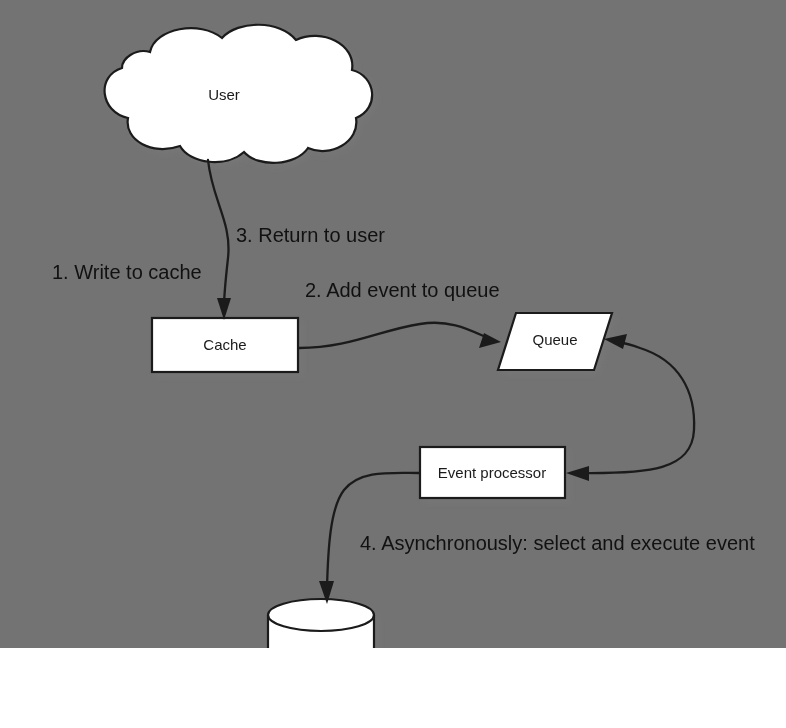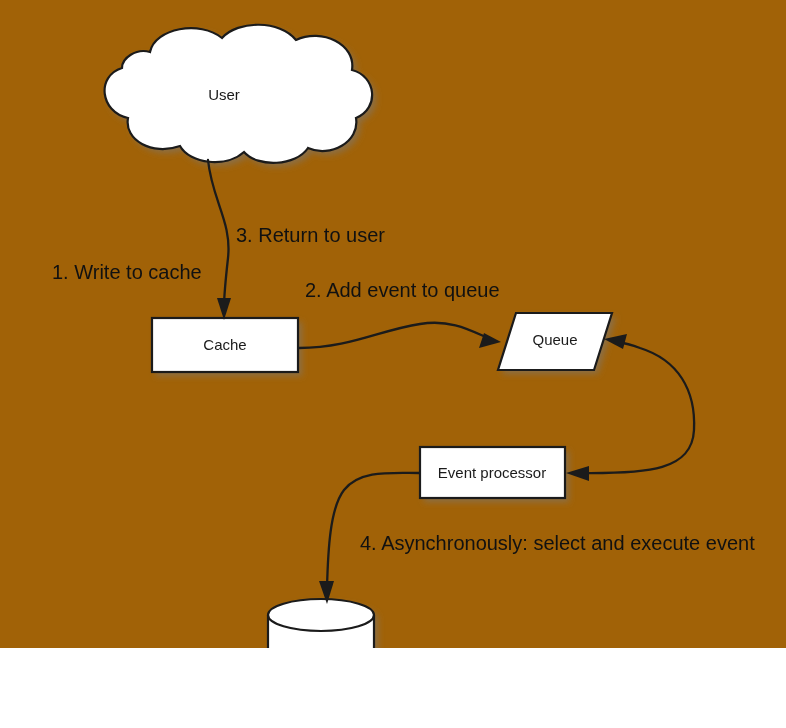--- a/index.html
+++ b/index.html
@@ -8,21 +8,21 @@
     padding: 0;
     background: #ffffff;
   }
   body {
     font-family: "Liberation Sans", sans-serif;
   }
   #canvas {
     position: relative;
     width: 786px;
     height: 648px;
-    background: #a16207;
+    background: #737373;
     overflow: hidden;
   }
   #diagram-svg {
     position: absolute;
     left: 0;
     top: 0;
     width: 786px;
     height: 728px;
     display: block;
   }

